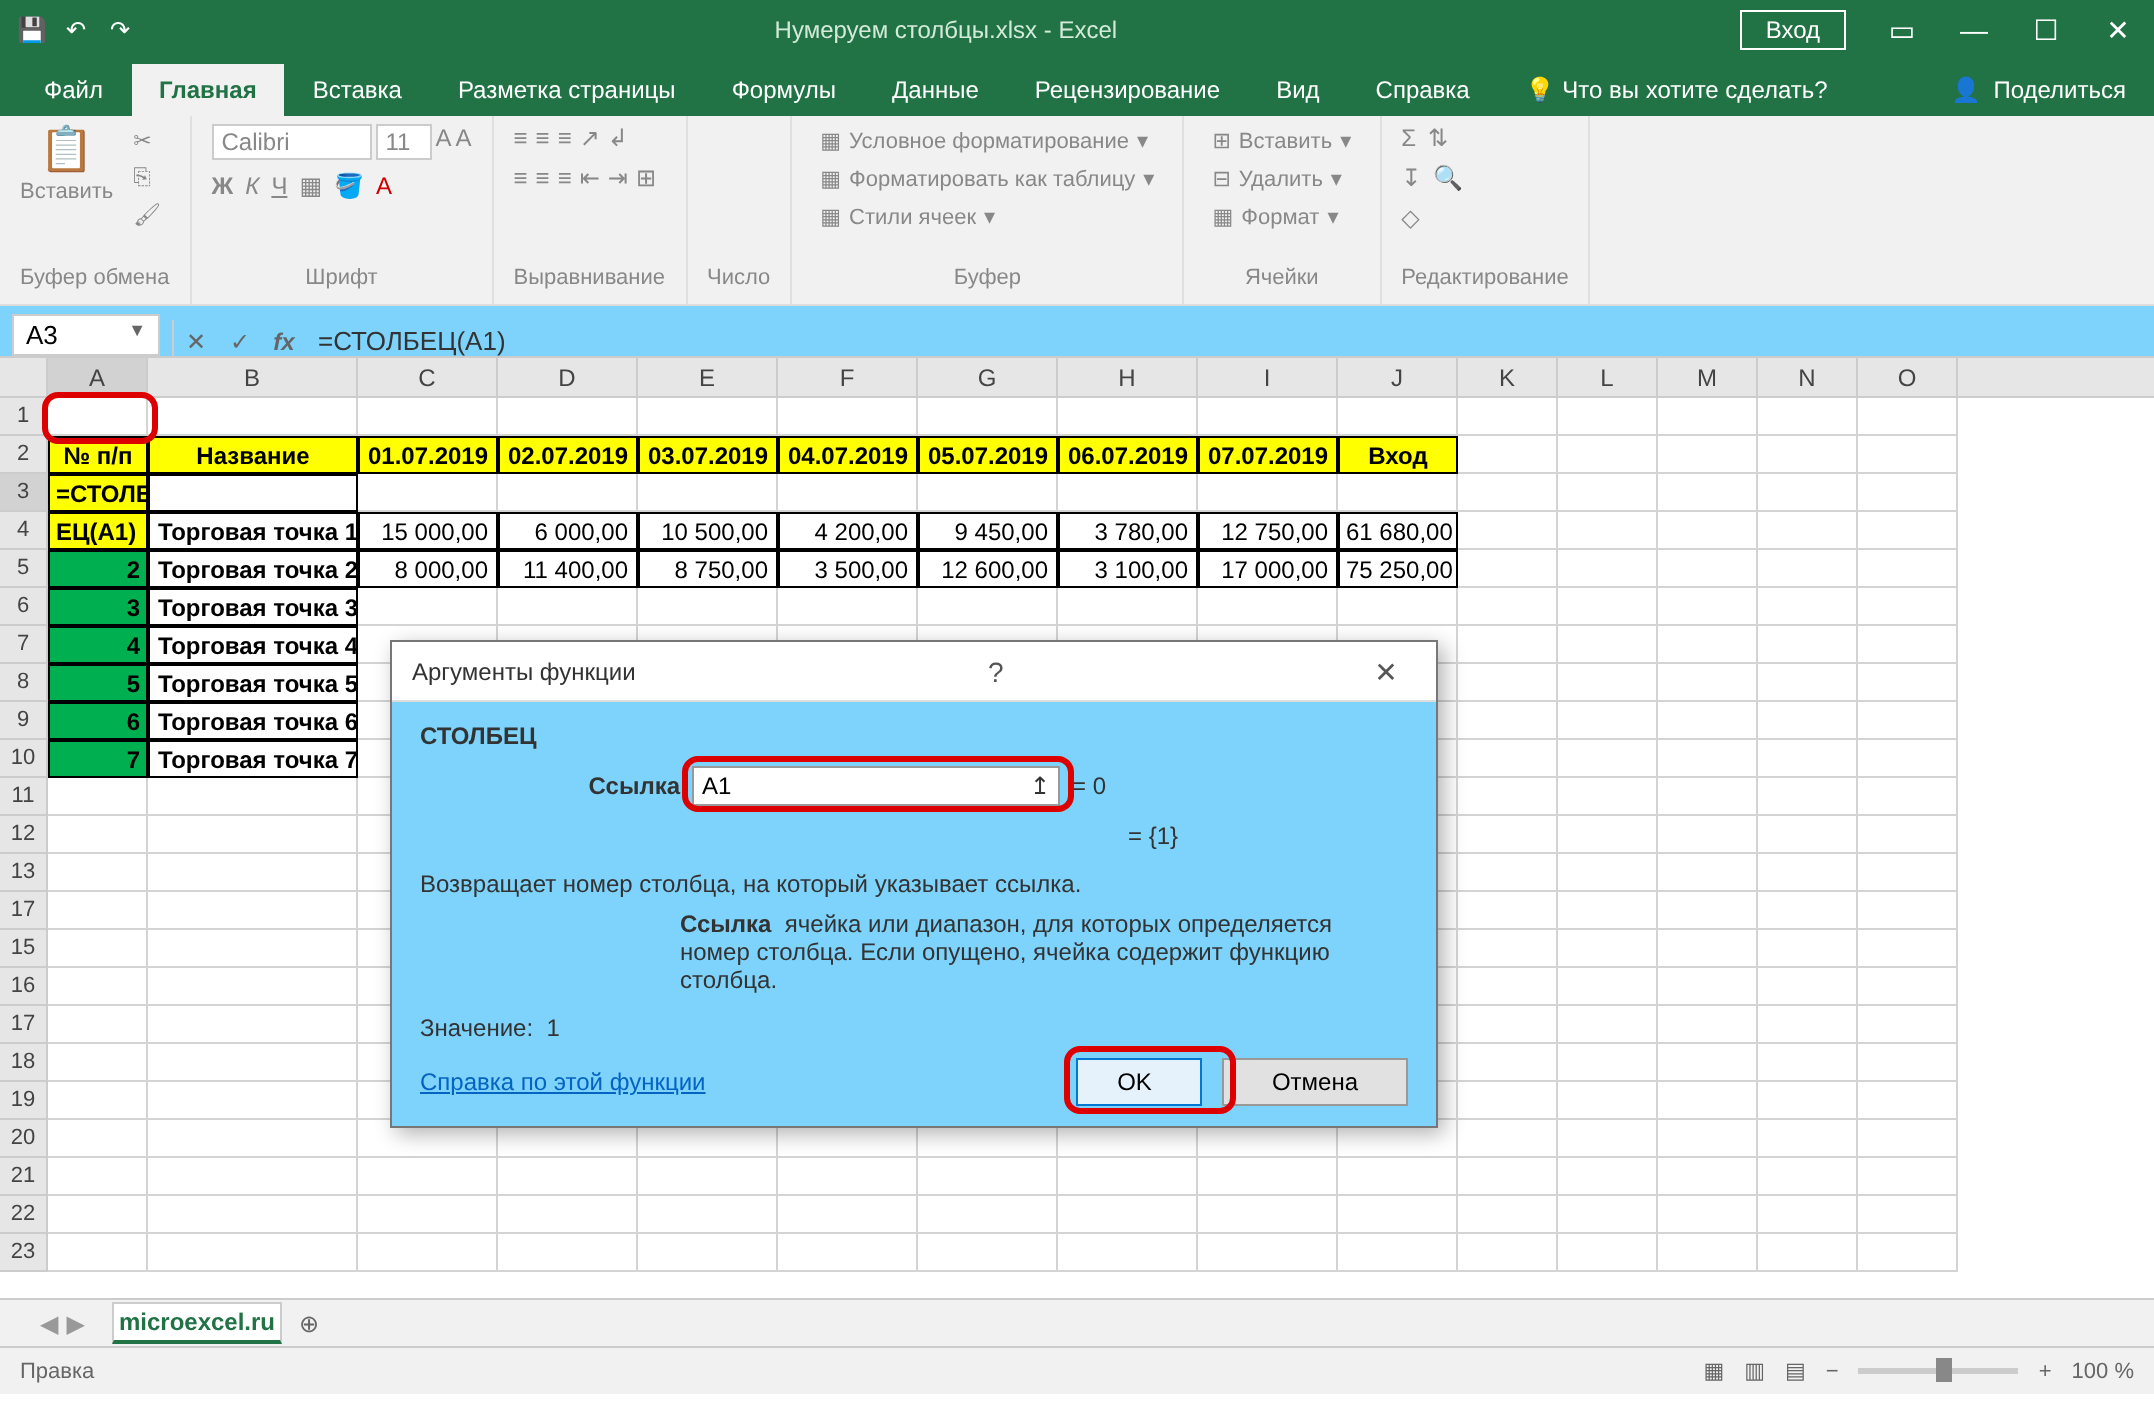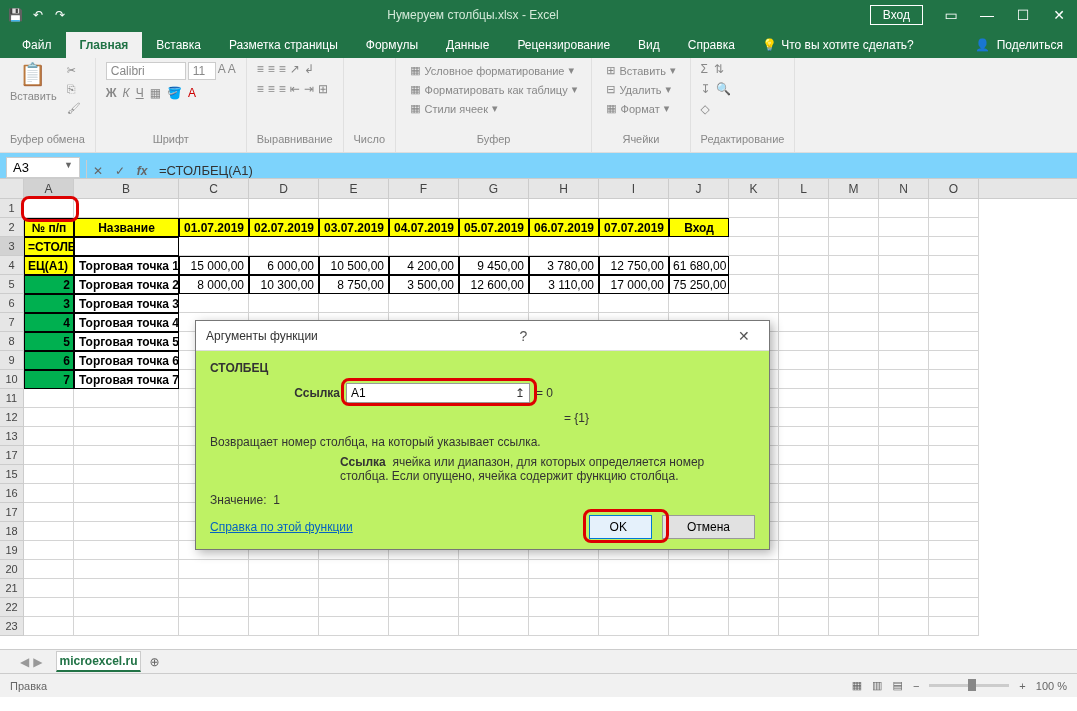--- a/index.html
+++ b/index.html
@@ -51,21 +51,21 @@
 .hdr { background:#ffff00; font-weight:bold; text-align:center; border:1px solid #000; }
 .rowname { background:#fff; border:1px solid #000; font-weight:bold; padding-left:4px; }
 .num { text-align:right; padding-right:4px; border:1px solid #000; }
 .greenA { background:#00b050; text-align:right; border:1px solid #000; font-weight:bold; }
 .yelA { background:#ffff00; text-align:left; border:1px solid #000; font-weight:bold; }
 .itog { background:#ffff00; font-weight:bold; text-align:center; border:1px solid #000; }
 
 .redbox { position:absolute; border:3px solid #d00; border-radius:8px; pointer-events:none; }
 
 
-.dialog { position:absolute; top:320px; left:195px; width:575px; background:#bef264; border:1px solid #777; box-shadow: 3px 3px 10px rgba(0,0,0,0.3); }
+.dialog { position:absolute; top:320px; left:195px; width:524px; background:#7dd3fc; border:1px solid #777; box-shadow: 3px 3px 10px rgba(0,0,0,0.3); }
 .dialog .dtitle { height:30px; display:flex; align-items:center; padding:0 10px; background:#fff; border-bottom:1px solid #ddd; }
 .dialog .dtitle .t { font-size:12px; color:#333; }
 .dialog .dtitle .dbt { margin-left:auto; width:30px; text-align:center; font-size:14px; color:#555; }
 .dialog .dbody { padding: 10px 14px; font-size: 12px; color:#333; }
 .dialog .funcname { font-weight:bold; margin-bottom:8px; }
 .dialog .argrow { display:flex; align-items:center; gap:6px; margin-bottom:8px; }
 .dialog .arglabel { width:130px; text-align:right; font-weight:bold; }
 .dialog .arginput { width: 184px; border:1px solid #999; padding:2px 4px; background:#fff; display:flex; align-items:center; }
 .dialog .arginput input { border:none; outline:none; width:100%; font-size:12px; }
 .dialog .eq { color:#333; }
@@ -326,25 +326,25 @@
         <div class="cell" style="width:50px;"></div>
         <div class="cell" style="width:50px;"></div>
         <div class="cell" style="width:50px;"></div>
     </div>
 
     <div class="row">
         <div class="rh">5</div>
       <div class="cell greenA" style="width:50px;">2</div>
       <div class="cell rowname wide">Торговая точка 2</div>
       <div class="cell num">8 000,00</div>
-      <div class="cell num">10 300,00</div>
+      <div class="cell num">11 400,00</div>
       <div class="cell num">8 750,00</div>
       <div class="cell num">3 500,00</div>
       <div class="cell num">12 600,00</div>
-      <div class="cell num">3 110,00</div>
+      <div class="cell num">3 100,00</div>
       <div class="cell num">17 000,00</div>
       <div class="cell num" style="width:60px;">75 250,00</div>
       <div class="cell" style="width:50px;"></div>
         <div class="cell" style="width:50px;"></div>
         <div class="cell" style="width:50px;"></div>
         <div class="cell" style="width:50px;"></div>
         <div class="cell" style="width:50px;"></div>
     </div>
 
     <div class="row">

